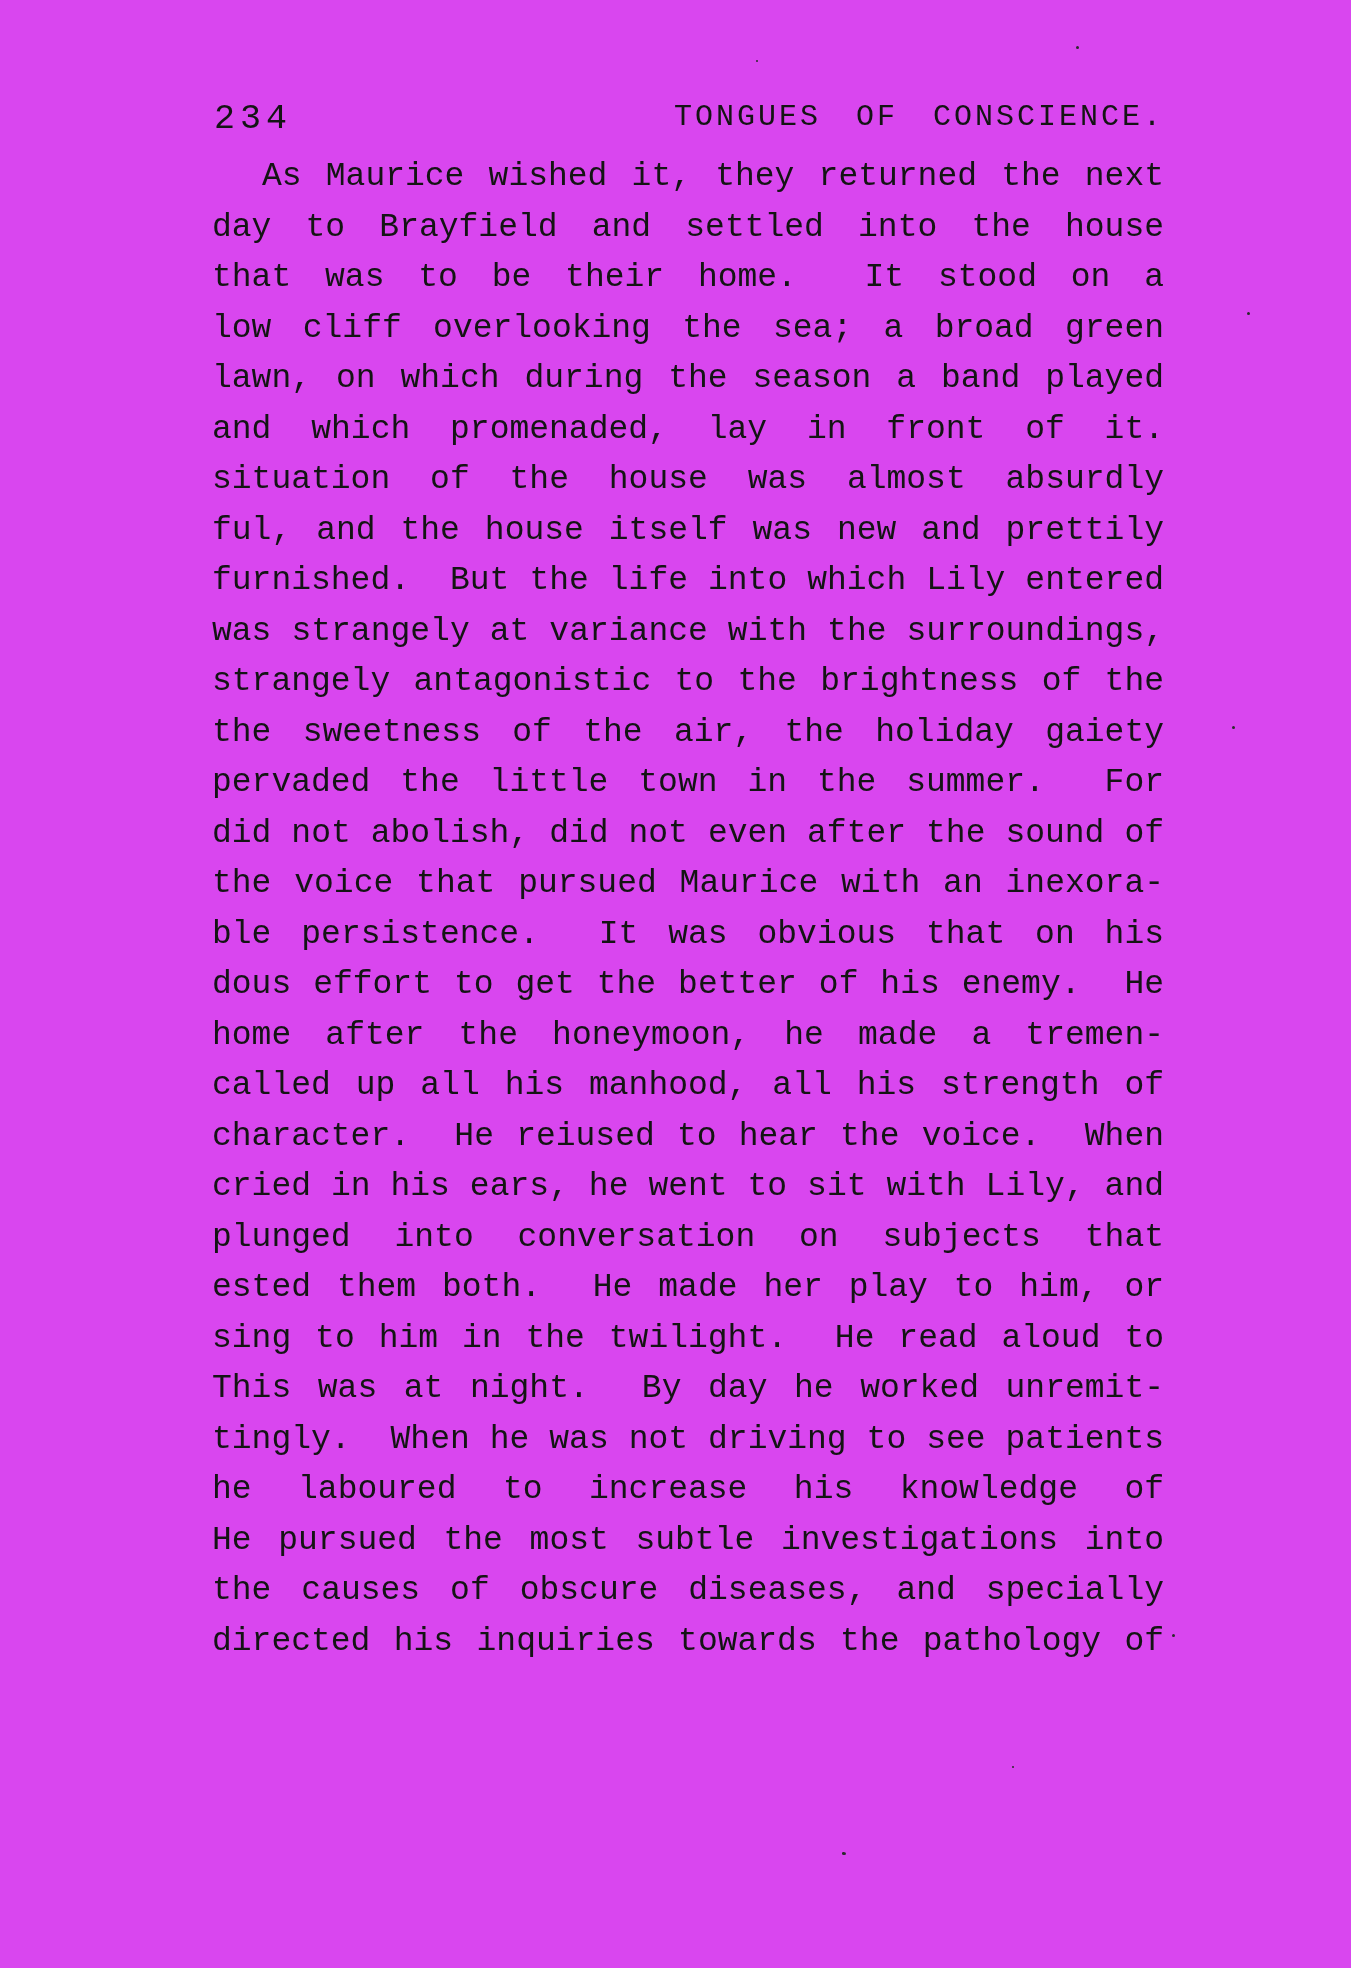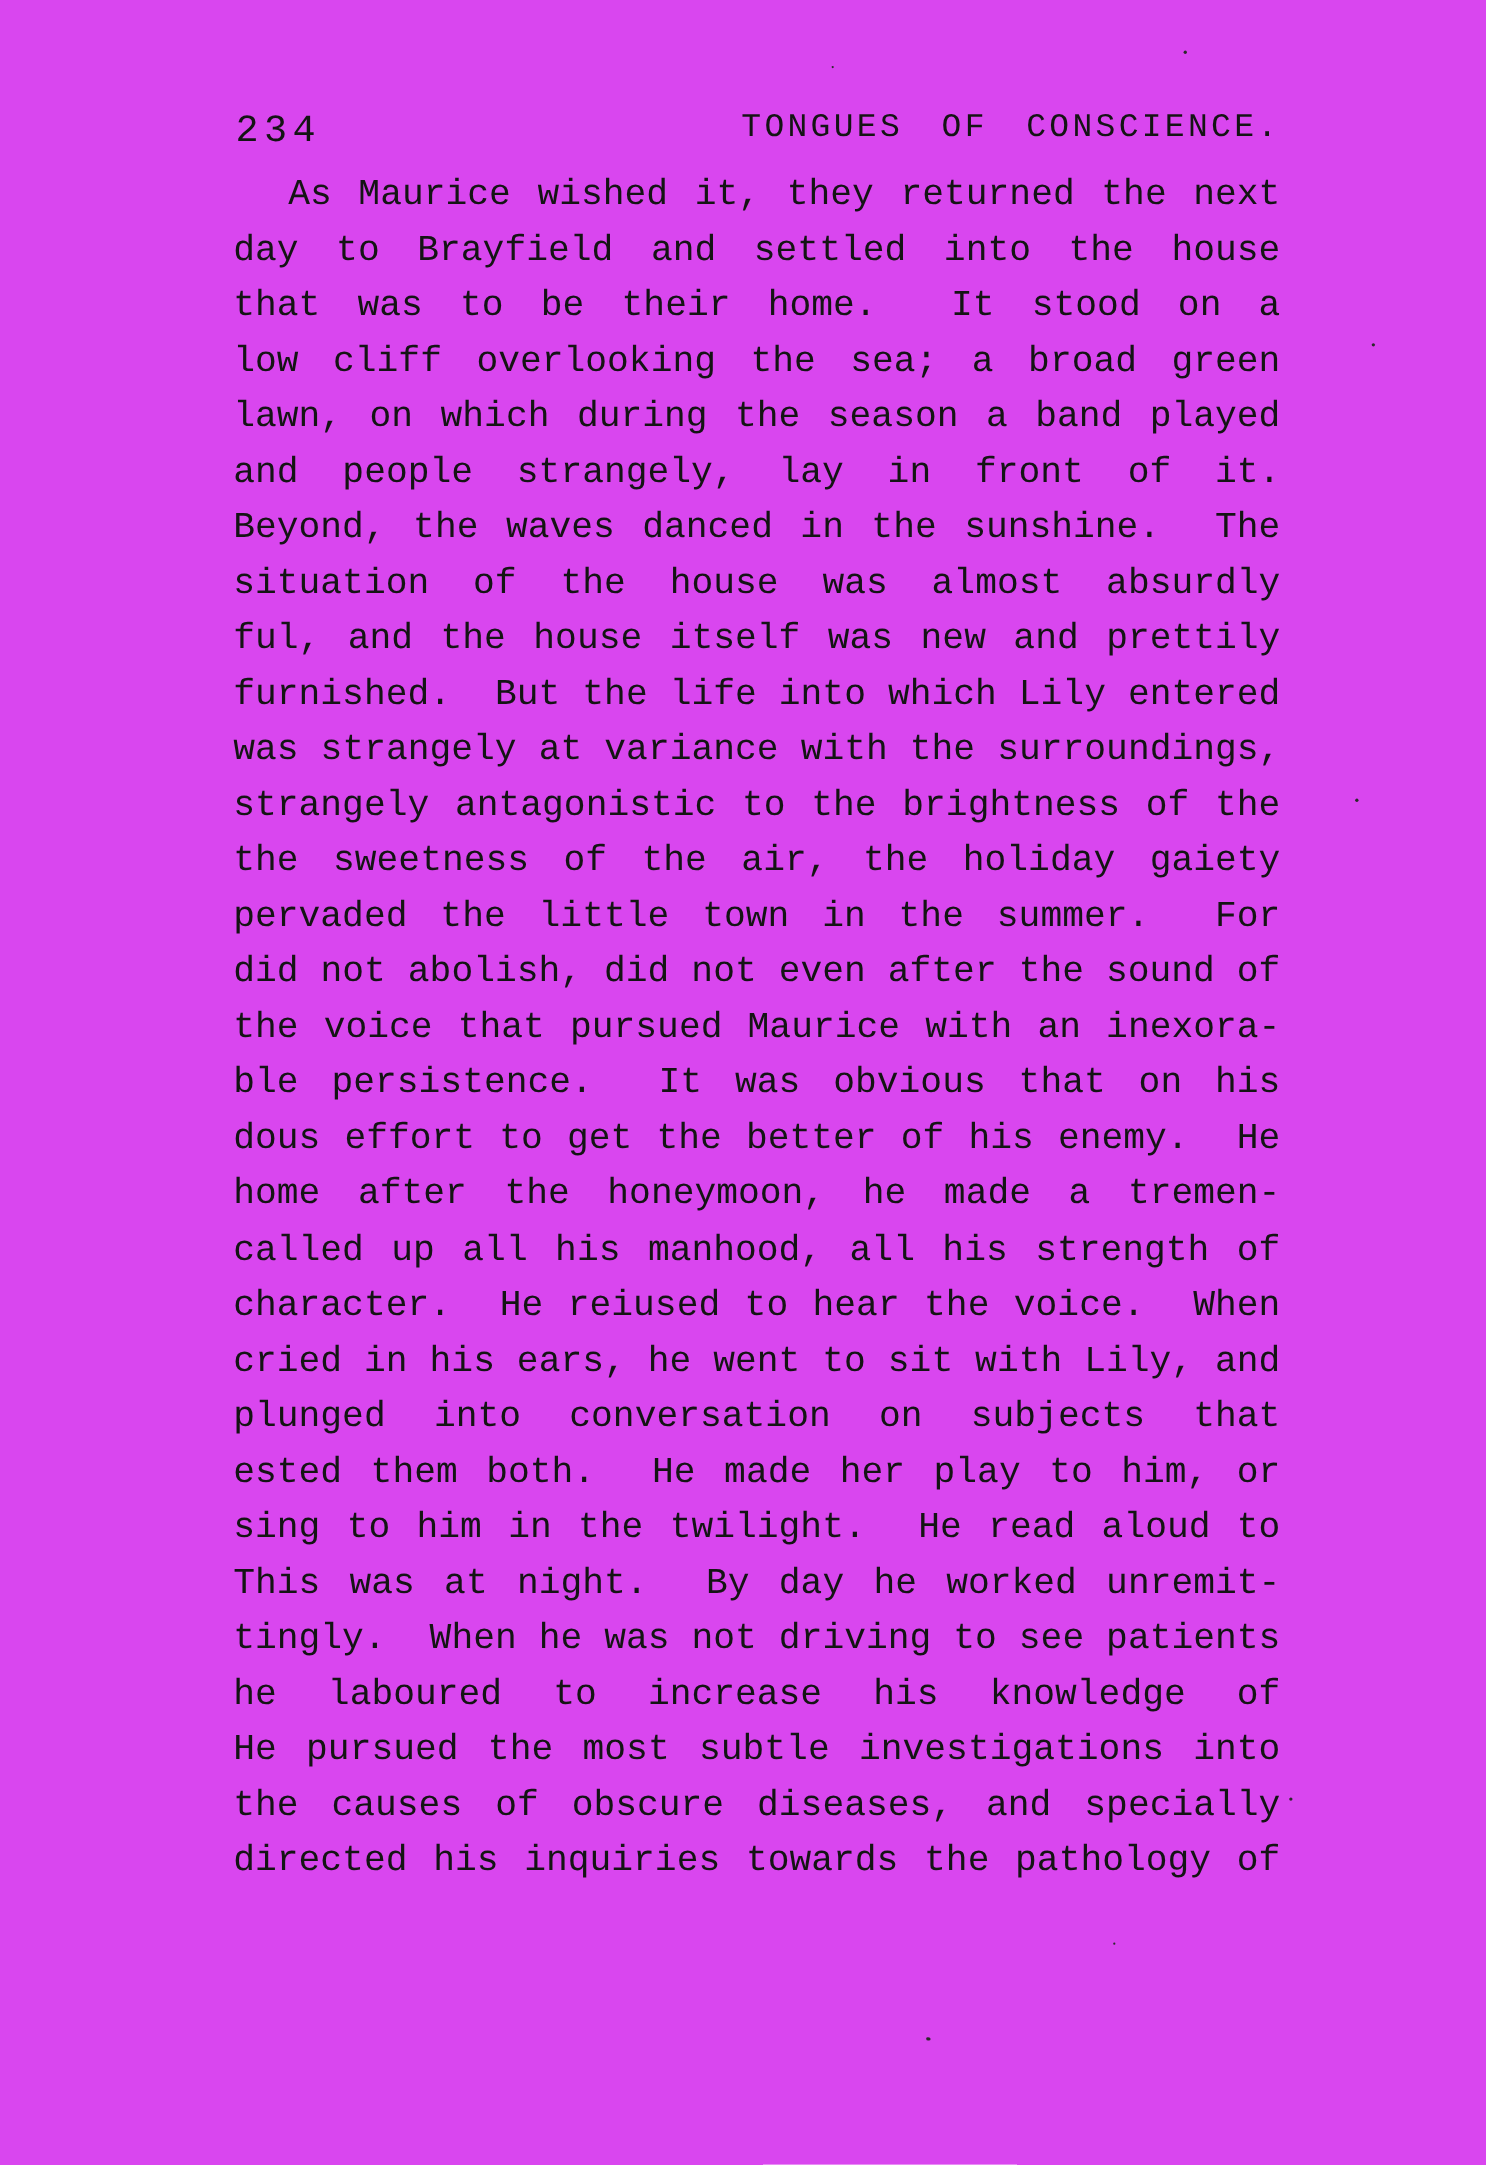--- a/index.html
+++ b/index.html
@@ -79,22 +79,21 @@
     <span class="pagenum">234</span>
     <span class="running-title">TONGUES OF CONSCIENCE.</span>
   </div>
 
   <div class="bodytext">
       <div class="text-line first-line">As Maurice wished it, they returned the next</div>
       <div class="text-line">day to Brayfield and settled into the house</div>
       <div class="text-line">that was to be their home.&nbsp; It stood on a</div>
       <div class="text-line">low cliff overlooking the sea; a broad green</div>
       <div class="text-line">lawn, on which during the season a band played</div>
-      <div class="text-line">and people strangely, lay in front of it.</div>
-      <div class="text-line">Beyond, the waves danced in the sunshine.&nbsp; The</div>
+      <div class="text-line">and which promenaded, lay in front of it.</div>
       <div class="text-line">situation of the house was almost absurdly cheer-</div>
       <div class="text-line">ful, and the house itself was new and prettily</div>
       <div class="text-line">furnished.&nbsp; But the life into which Lily entered</div>
       <div class="text-line">was strangely at variance with the surroundings,</div>
       <div class="text-line">strangely antagonistic to the brightness of the sea,</div>
       <div class="text-line">the sweetness of the air, the holiday gaiety that</div>
       <div class="text-line">pervaded the little town in the summer.&nbsp; For work</div>
       <div class="text-line">did not abolish, did not even after the sound of</div>
       <div class="text-line">the voice that pursued Maurice with an inexora-</div>
       <div class="text-line">ble persistence.&nbsp; It was obvious that on his return</div>

